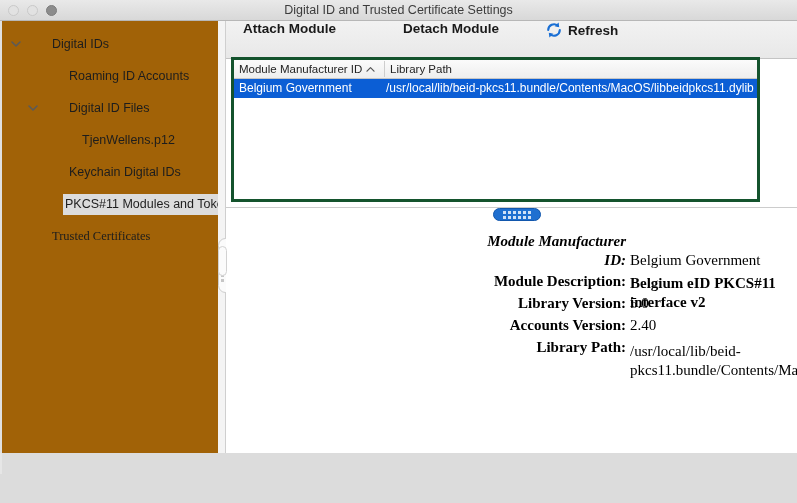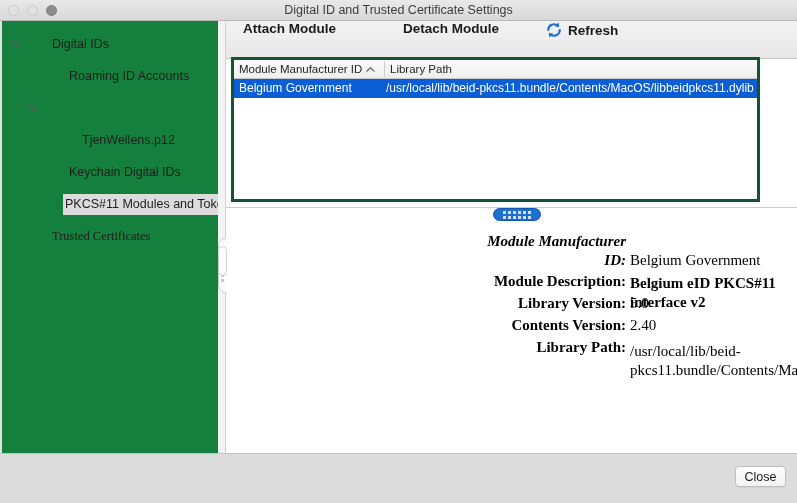--- a/index.html
+++ b/index.html
@@ -32,21 +32,21 @@
   
   .content{
     position:absolute;left:0;top:21px;width:797px;height:432px;
     background:#f4f4f4;
     box-sizing:border-box;
   }
 
   
   .sidebar{
     position:absolute;left:0;top:0;width:218px;height:432px;
-    background:#15803d;overflow:hidden;
+    background:#a16207;overflow:hidden;
   }
   .side-edge{position:absolute;left:0;top:0;width:2px;height:432px;background:#e0e0e0;}
   .tree-row{
     position:absolute;left:0;width:218px;height:26px;
     display:flex;align-items:center;
   }
   .tree-row.selected .tree-label{background:#dcdcdc;}
   .chev{
     position:absolute;width:16px;height:16px;
   }
@@ -209,20 +209,21 @@
           </div>
           <div class="tree-row" style="top: 42px;">
             <span class="tree-label" style="left: 67px; top: 3px;">Roaming ID Accounts</span>
           </div>
           <div class="tree-row" style="top: 74px;">
             <span class="chev" style="left: 25px; top: 5px;">
               <svg width="16" height="16" viewBox="0 0 16 16">
                 <path d="M4 6l4 4 4-4" fill="none" stroke="#5a5a5a" stroke-width="1.6" stroke-linecap="round" stroke-linejoin="round"></path>
               </svg>
             </span>
+            <span class="tree-label" style="left: 67px; top: 3px;">Digital ID Files</span>
           </div>
           <div class="tree-row" style="top: 106px;">
             <span class="tree-label" style="left: 80px; top: 3px;">TjenWellens.p12</span>
           </div>
           <div class="tree-row" style="top: 138px;">
             <span class="tree-label" style="left: 67px; top: 3px;">Keychain Digital IDs</span>
           </div>
           <div class="tree-row selected" style="top: 170px;">
             <span class="tree-label" style="left: 63px; top: 3px; padding-right: 40px;">PKCS#11 Modules and Tokens</span>
           </div>
@@ -318,27 +319,24 @@
 
       <div class="detail">
         <div class="detail-grip"></div>
         <div id="detail-host">
             <div class="dlabel" style="right: 171px; top: 10px; width: 160px; font-style: italic;">Module Manufacturer ID:</div>
             <div class="dvalue" style="left: 404px; top: 29px; width: 160px;">Belgium Government</div>
             <div class="dlabel" style="right: 171px; top: 50px; width: 230px;">Module Description:</div>
             <div class="dvalue" style="left: 404px; top: 52px; width: 160px; font-weight: bold;">Belgium eID PKCS#11 interface v2</div>
             <div class="dlabel" style="right: 171px; top: 72px; width: 230px;">Library Version:</div>
             <div class="dvalue" style="left: 404px; top: 72px; width: 160px;">5.0</div>
-            <div class="dlabel" style="right: 171px; top: 94px; width: 230px;">Contents Version:</div>
+            <div class="dlabel" style="right: 171px; top: 94px; width: 230px;">Accounts Version:</div>
             <div class="dvalue" style="left: 404px; top: 94px; width: 160px;">2.40</div>
             <div class="dlabel" style="right: 171px; top: 116px; width: 230px;">Library Path:</div>
             <div class="dvalue" style="left: 404px; top: 120px; width: 160px;">/usr/local/lib/beid-pkcs11.bundle/Contents/MacOS/libbeidpkcs11.dylib</div>
           </div>
       </div>
 
     </div>
   </div>
 
-  <div class="footer">
-    <button class="close-btn">Close</button>
-  </div>
 
 </div>
 
 </body></html>

